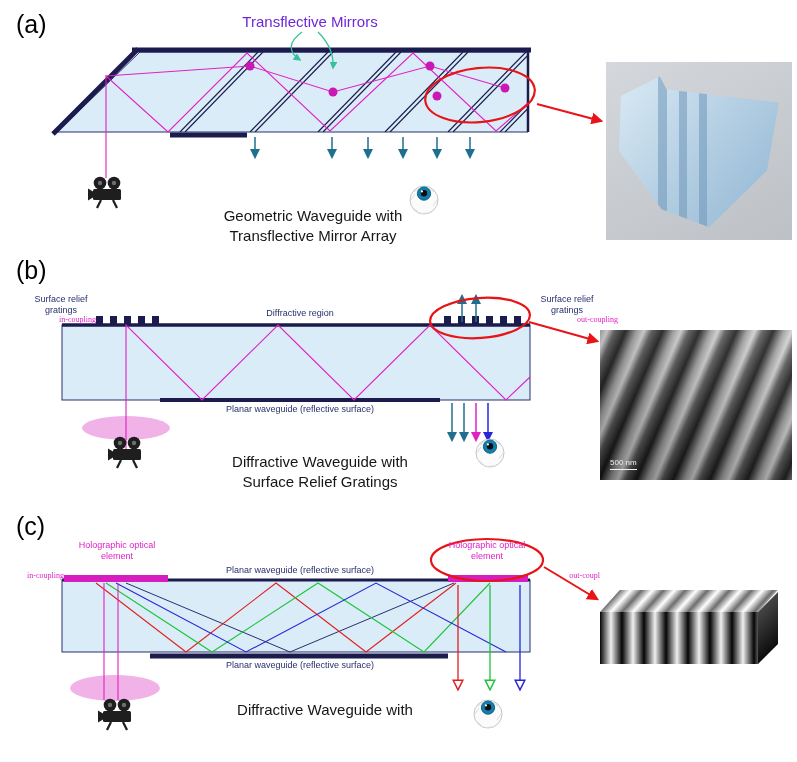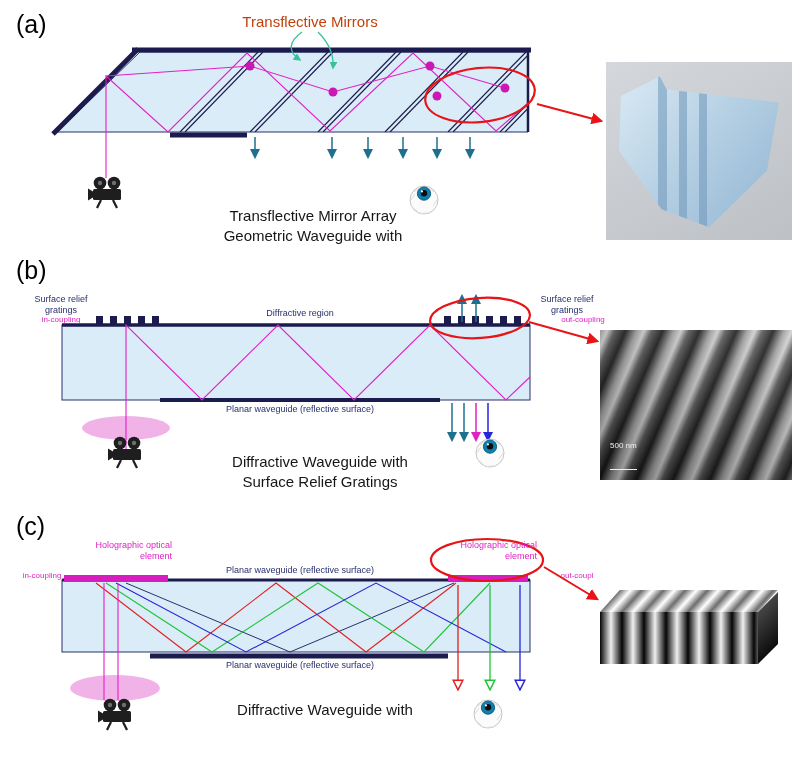--- a/index.html
+++ b/index.html
@@ -2,38 +2,38 @@
 <html><head>
 <meta charset="utf-8">
 <style>
   * { margin:0; padding:0; box-sizing:border-box; }
   html,body { background:#ffffff; }
   .page { position:relative; width:797px; height:762px; background:#ffffff;
           font-family:"Liberation Sans", sans-serif; overflow:hidden; }
   svg.canvas { position:absolute; left:0; top:0; z-index:1; }
   .ov { position:absolute; z-index:2; }
   .ptag   { font-size:25px; color:#000000; }
-  .toplab { font-size:15px; color:#c2410c; text-align:center; }
+  .toplab { font-size:15px; color:#6d28d9; text-align:center; }
   .s9  { font-size:9px;  line-height:10.5px; color:#27306e; text-align:center; }
-  .s8m { font-size:8px;  line-height:9px;   color:#e120c5; text-align:center; }
-  .s9m { font-size:9px;  line-height:10.5px; color:#e120c5; text-align:right; }
+  .s8m { font-size:8px;  line-height:9px;   color:#e120c5; text-align:right;font-family:Liberation Serif, serif; }
+  .s9m { font-size:9px;  line-height:10.5px; color:#e120c5; text-align:center; }
   .caption { font-size:15px; line-height:20px; color:#161616; text-align:center; width:300px; }
   .photo { background:linear-gradient(150deg,#d4d7db,#bdc1c6); }
   .lens { position:absolute; left:8px; top:8px; width:170px; height:162px;
     background:
       linear-gradient(90deg, transparent 26%, rgba(110,150,185,.55) 26%, rgba(110,150,185,.55) 31%,
         transparent 31%, transparent 38%, rgba(110,150,185,.55) 38%, rgba(110,150,185,.55) 43%,
         transparent 43%, transparent 50%, rgba(110,150,185,.55) 50%, rgba(110,150,185,.55) 55%, transparent 55%),
       linear-gradient(130deg,#dcebf5,#b4cfe3 50%,#8fb3d1);
     clip-path:polygon(4% 16%, 27% 4%, 31% 12%, 97% 20%, 90% 62%, 56% 97%, 28% 86%, 3% 50%); }
   .sem { background:
       linear-gradient(200deg, rgba(255,255,255,.15), rgba(0,0,0,.3)),
       repeating-linear-gradient(113deg,#9c9c9c 0px,#d2d2d2 7px,#555555 14px,#151515 24px,#9c9c9c 34px); }
   .sem-scale { position:absolute; left:10px; bottom:10px; color:#f0f0f0; font-size:8px;
-               border-bottom:1px solid #f0f0f0; padding-bottom:19px; }
+               border-bottom:1px solid #f0f0f0; padding-bottom:2px; }
   .block-front { background:repeating-linear-gradient(90deg,#050505 0px,#efefef 11px,#050505 22px); }
   .block-top   { transform-origin:0 100%; transform:skewX(-42deg);
                  background:repeating-linear-gradient(90deg,#6e6e6e 0px,#ffffff 11px,#6e6e6e 22px); }
   .block-side  { transform-origin:0 0; transform:skewY(-45deg);
                  background:linear-gradient(180deg,#454545,#0c0c0c); }
 </style>
 </head>
 <body>
 
 <div class="page">
@@ -199,22 +199,22 @@
       <ellipse cx="487" cy="560" rx="56" ry="21" fill="none" stroke="#e81417" stroke-width="2.2"></ellipse>
       <line x1="544" y1="567" x2="597" y2="599" stroke="#e81417" stroke-width="2" marker-end="url(#ah-red)"></line>
       <use href="#projector" xlink:href="#projector" x="98" y="698"></use>
       <use href="#eye" xlink:href="#eye" x="472" y="698"></use>
     </g>
   </svg>
 
   <div class="ov ptag" style="left:16px;top:10px">(a)</div>
   <div class="ov toplab" style="left:210px;top:13px;width:200px">Transflective Mirrors</div>
   <div class="ov caption" style="left:163px;top:206px">
+    <div>Geometric Waveguide with</div>
     <div>Transflective Mirror Array</div>
-    <div>Geometric Waveguide with</div>
   </div>
   <div class="ov photo" style="left:606px;top:62px;width:186px;height:178px">
     <div class="lens"></div>
   </div>
 
   <div class="ov ptag" style="left:16px;top:256px">(b)</div>
   <div class="ov s9" style="left:26px;top:294px;width:70px">Surface relief gratings</div>
   <div class="ov s8m" style="left:26px;top:315px;width:70px">in-coupling</div>
   <div class="ov s9" style="left:230px;top:308px;width:140px">Diffractive region</div>
   <div class="ov s9" style="left:532px;top:294px;width:70px">Surface relief gratings</div>

